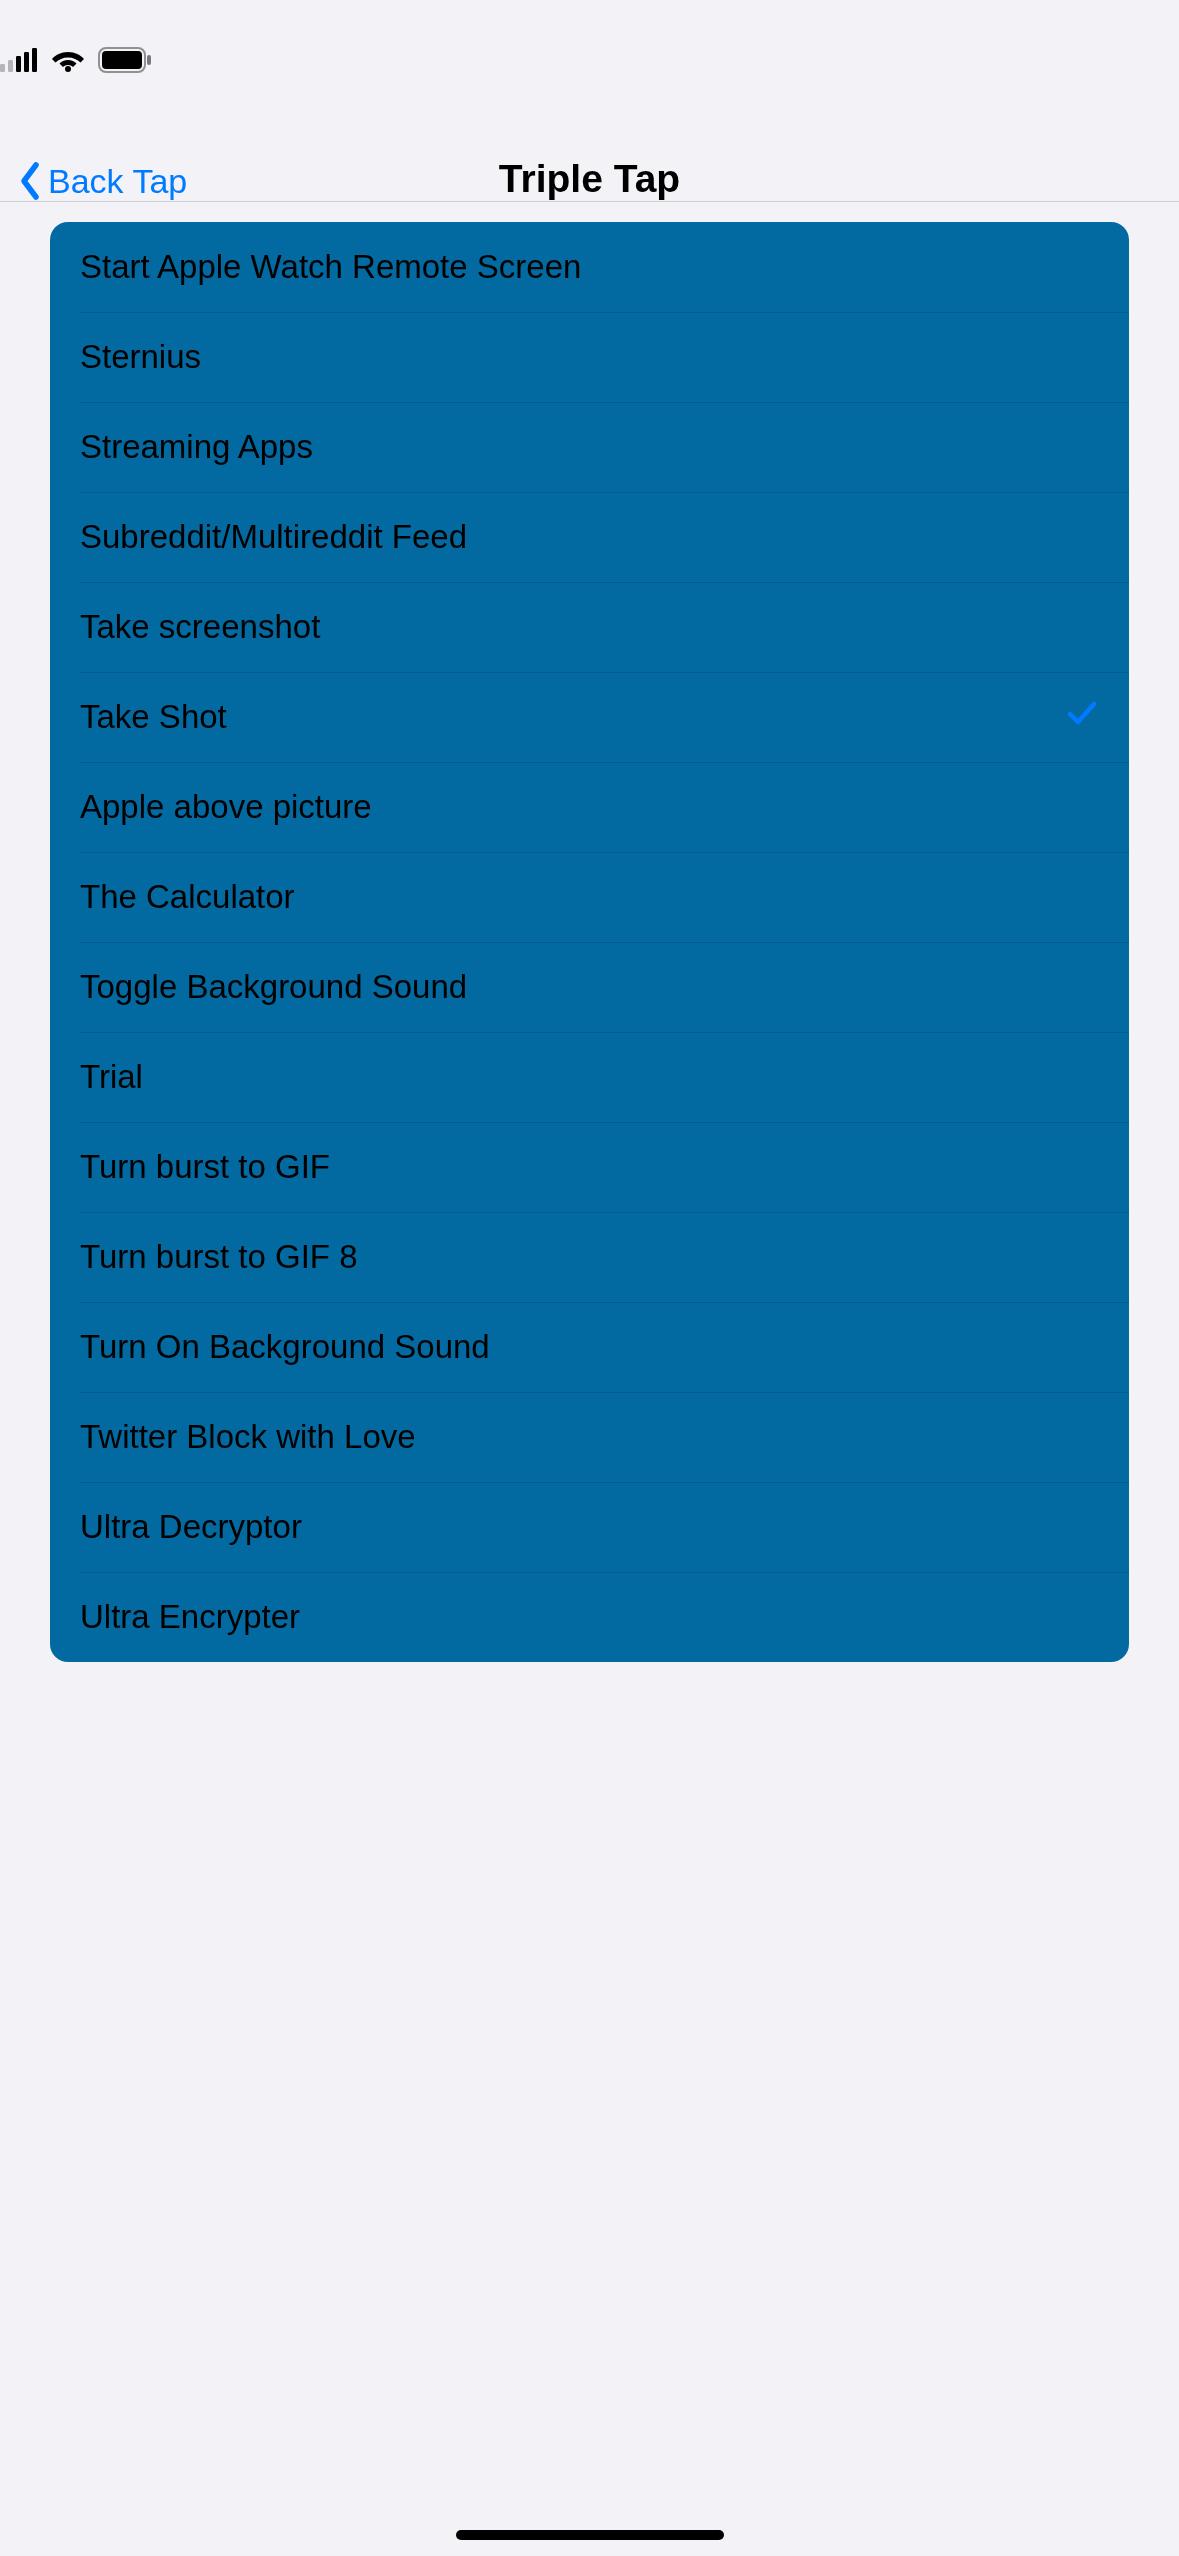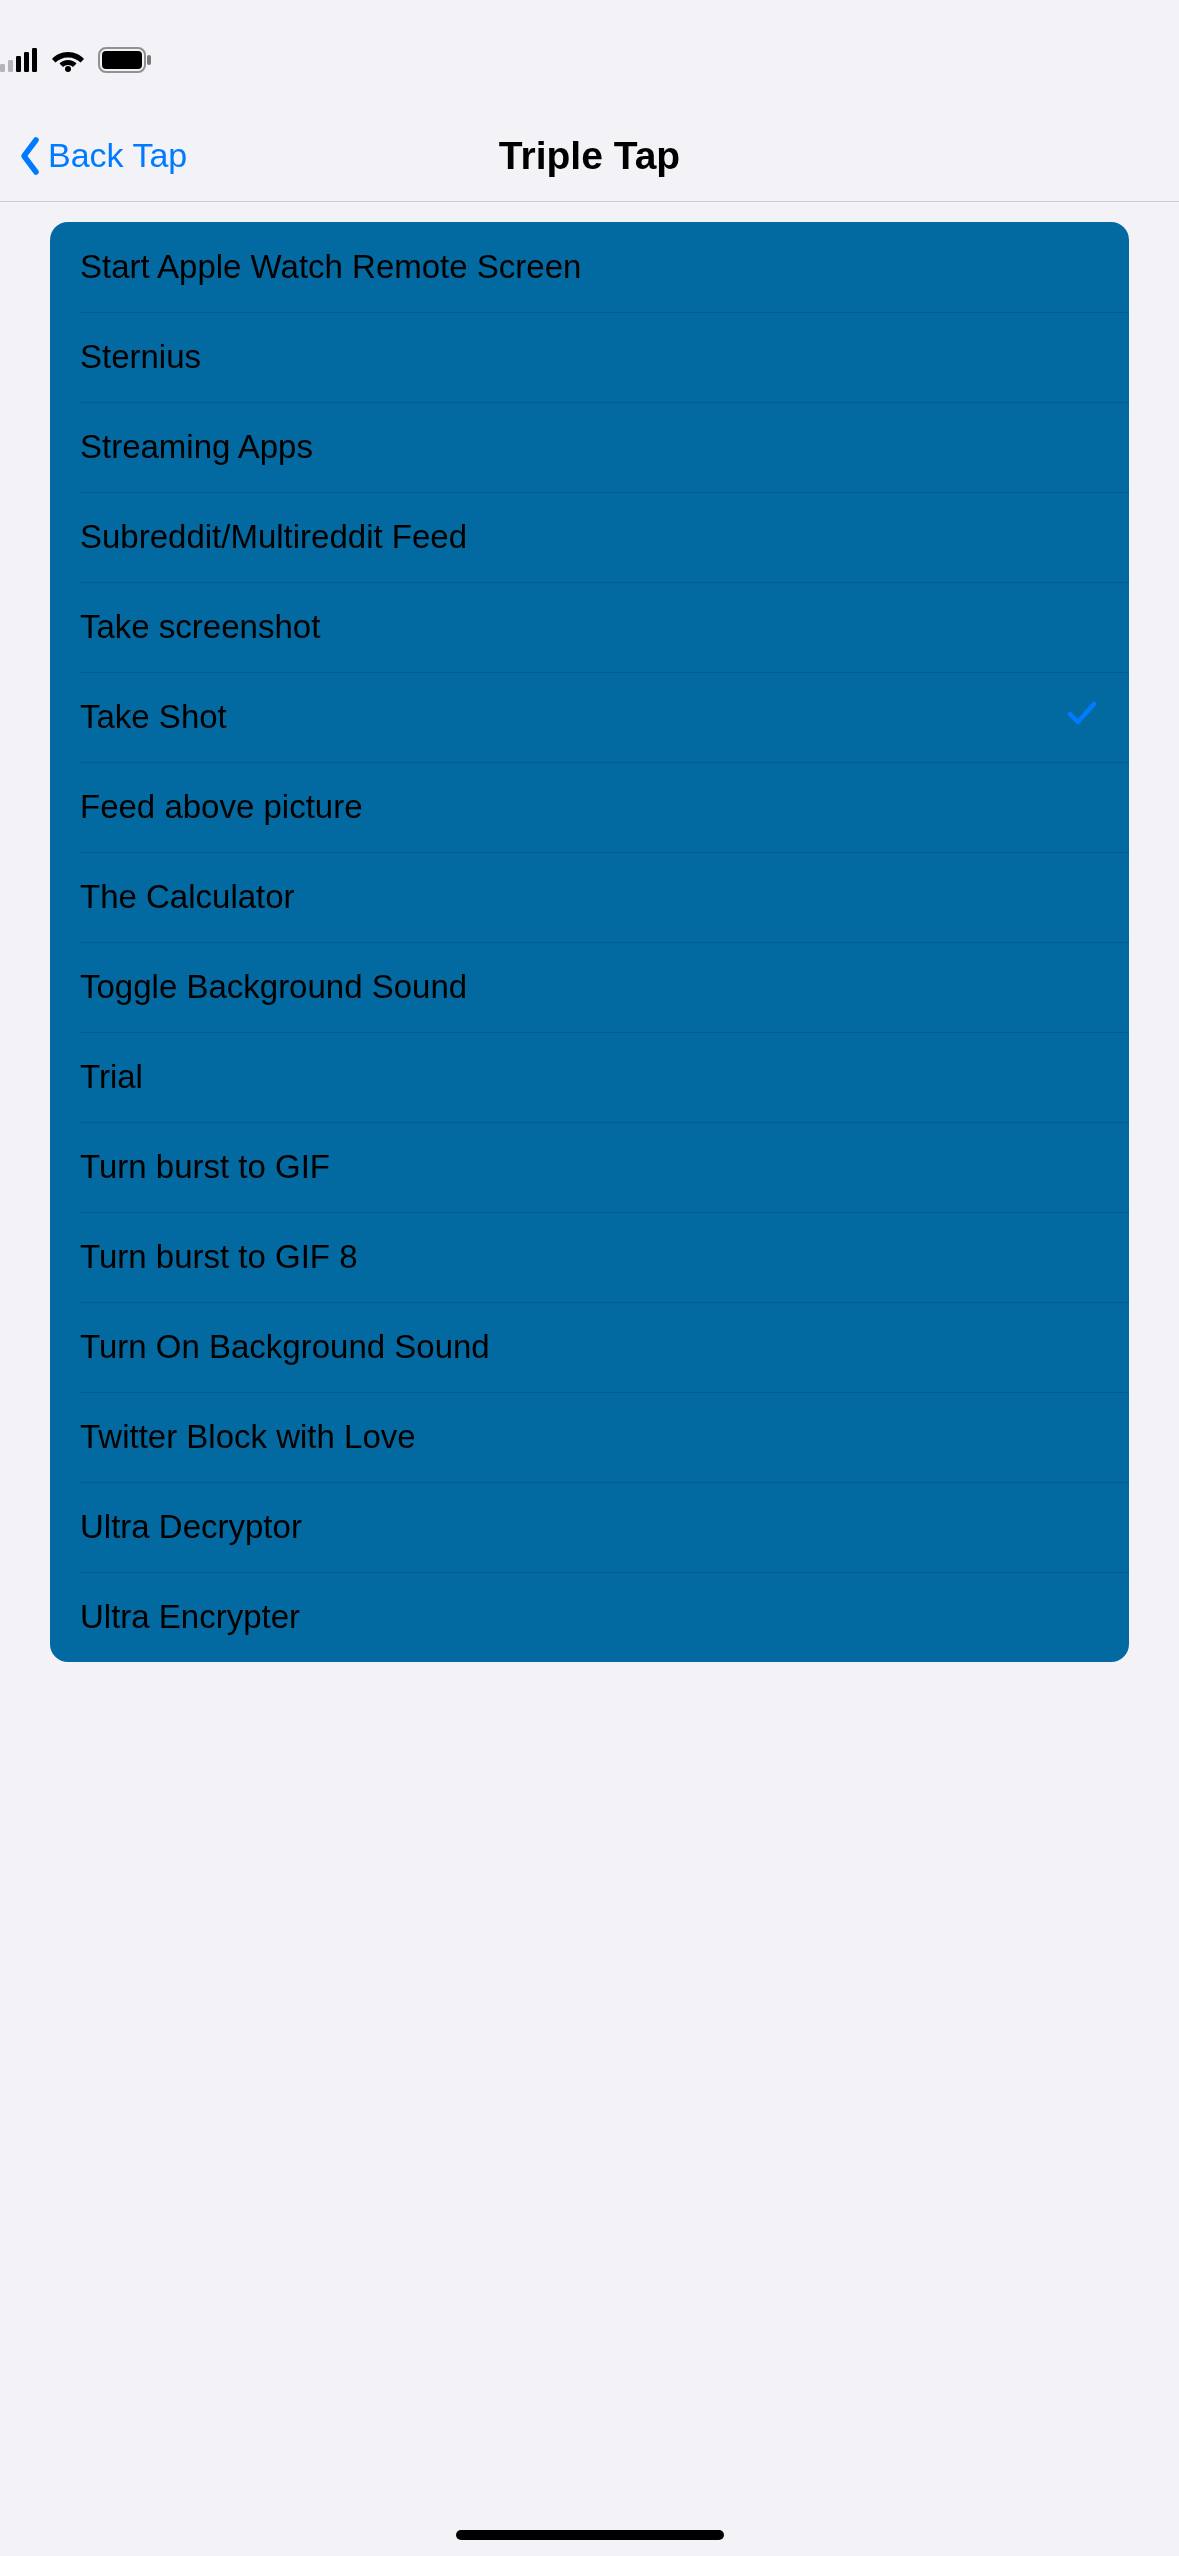--- a/index.html
+++ b/index.html
@@ -41,21 +41,21 @@
     padding-top: 10px;
   }
   .cell-icon svg, .wifi-icon svg, .battery-icon svg {
     display: block;
   }
 
   
   .nav-bar {
     height: 92px;
     display: flex;
-    align-items: center;
+    align-items: flex-end;
     position: relative;
     border-bottom: 1px solid rgba(0,0,0,0.15);
   }
   .nav-back {
     display: flex;
     align-items: center;
     gap: 6px;
     color: #007aff;
     font-size: 34px;
     padding-left: 18px;
@@ -181,21 +181,21 @@
     <div class="list-row">
       <span class="row-label">Take screenshot</span>
     </div>
     <div class="list-row">
       <span class="row-label">Take Shot</span>
       <span class="checkmark visible"><svg width="34" height="34" viewBox="0 0 34 34">
           <polyline points="5,18 13,26 29,8" fill="none" stroke="#007aff" stroke-width="4.5" stroke-linecap="round" stroke-linejoin="round"></polyline>
         </svg></span>
     </div>
     <div class="list-row">
-      <span class="row-label">Feed above picture</span>
+      <span class="row-label">Apple above picture</span>
     </div>
     <div class="list-row">
       <span class="row-label">The Calculator</span>
     </div>
     <div class="list-row">
       <span class="row-label">Toggle Background Sound</span>
     </div>
     <div class="list-row">
       <span class="row-label">Trial</span>
     </div>

